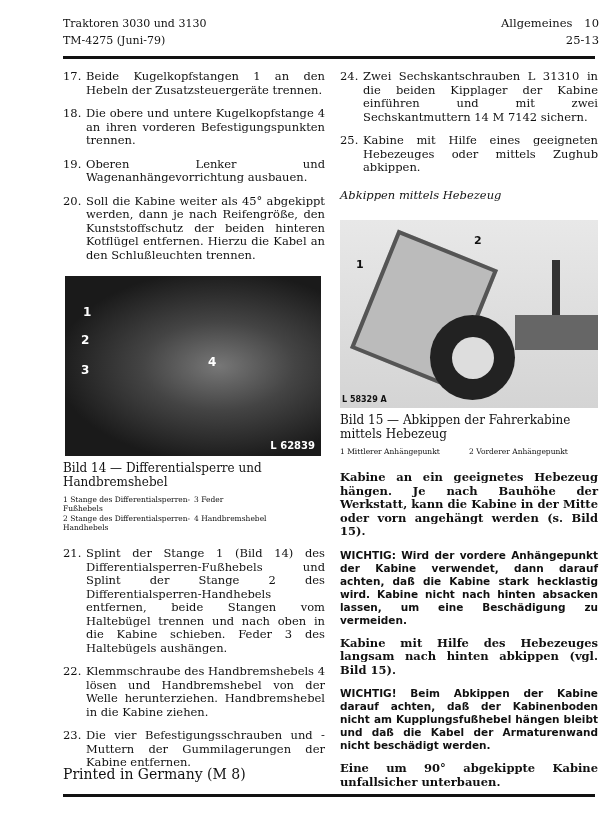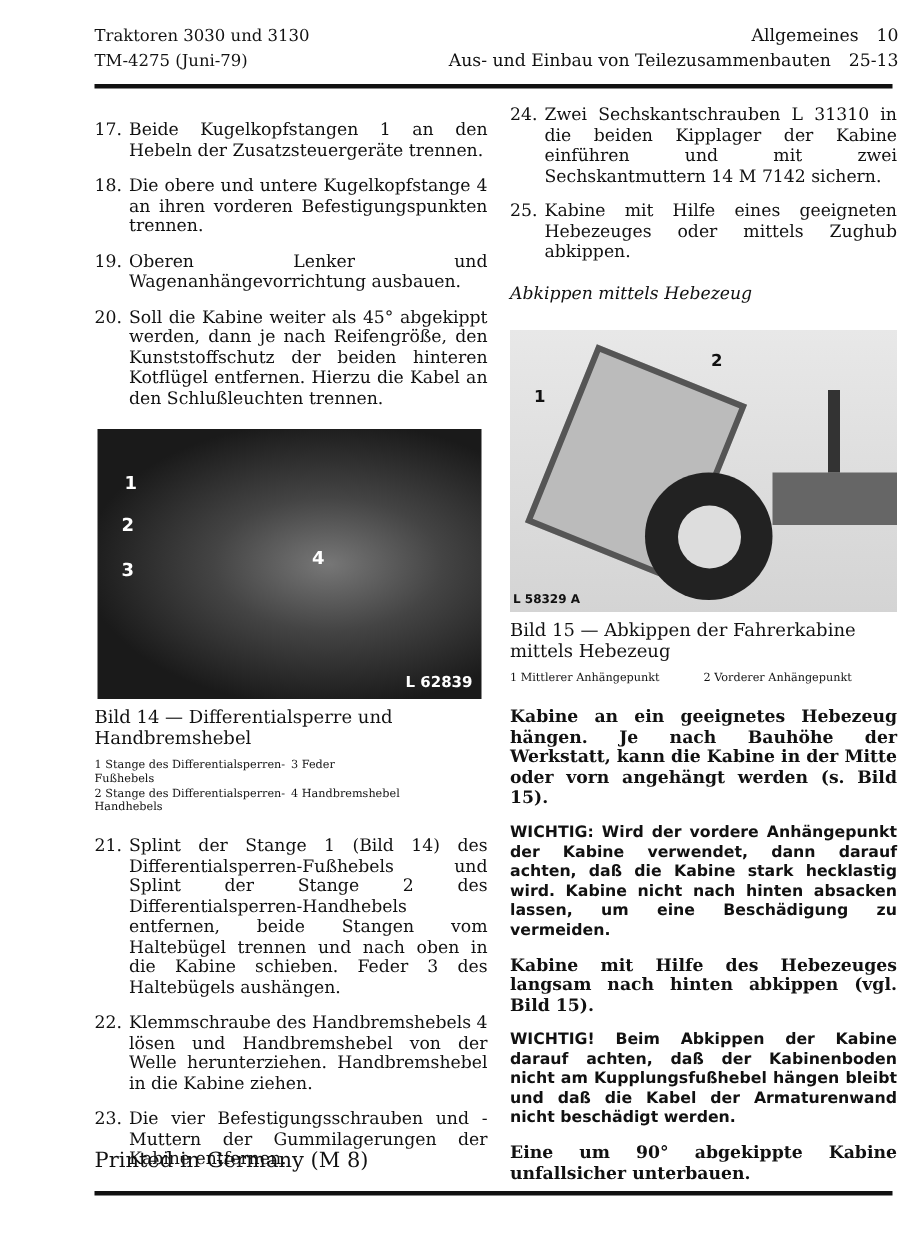--- a/index.html
+++ b/index.html
@@ -5,21 +5,21 @@
   html, body { margin: 0; padding: 0; background: #fff; }
   body { width: 609px; height: 834px; position: relative; overflow: hidden;
          font-family: "DejaVu Serif", "Liberation Serif", serif; color: #111; }
   .hdr-left { position: absolute; left: 63px; top: 15px; font-size: 11px; line-height: 17px; }
   .hdr-right { position: absolute; right: 10px; top: 15px; font-size: 11.5px; line-height: 17px; text-align: right; }
   .hdr-right .row { display: flex; justify-content: flex-end; gap: 12px; }
   .rule-top { position: absolute; left: 63px; top: 56px; width: 532px; height: 3px; background: #111; }
   .rule-bot { position: absolute; left: 63px; top: 794px; width: 532px; height: 3px; background: #111; }
   .footer { position: absolute; left: 63px; top: 766px; font-size: 14px; }
   .col { position: absolute; font-size: 11.5px; line-height: 13.5px; }
-  .col-left { left: 63px; top: 80px; width: 262px; }
+  .col-left { left: 63px; top: 70px; width: 262px; }
   .col-right { left: 340px; top: 70px; width: 258px; }
   .step { display: flex; margin-bottom: 10px; text-align: justify; }
   .step .num { width: 23px; flex: none; }
   .step .txt { flex: 1; }
   .italic-head { font-style: italic; margin: 14px 0 18px 0; }
   .photo { background: #2a2a2a; position: relative; overflow: hidden; }
   .photo1 { width: 256px; height: 180px; margin: 14px 0 6px 2px;
     background: radial-gradient(ellipse at 60% 50%, #777 0%, #444 35%, #1a1a1a 75%); }
   .photo2 { width: 258px; height: 188px; margin: 0 0 6px 0;
     background: linear-gradient(180deg, #e8e8e8 0%, #d4d4d4 100%); }
@@ -44,21 +44,20 @@
 <div class="hdr-left">
   <div>Traktoren 3030 und 3130</div>
   <div>TM-4275 (Juni-79)</div>
 </div>
 <div class="hdr-right">
   <div class="row">
       <span>Allgemeines</span>
       <span>10</span>
     </div>
   <div class="row">
-      <span>Aus- und Einbau von Teilezusammenbauten</span>
       <span>25-13</span>
     </div>
 </div>
 <div class="rule-top"></div>
 
 <div class="col col-left">
   <div class="step">
       <span class="num">17.</span>
       <span class="txt">Beide Kugelkopfstangen 1 an den Hebeln der Zusatzsteuergeräte trennen.</span>
     </div>

